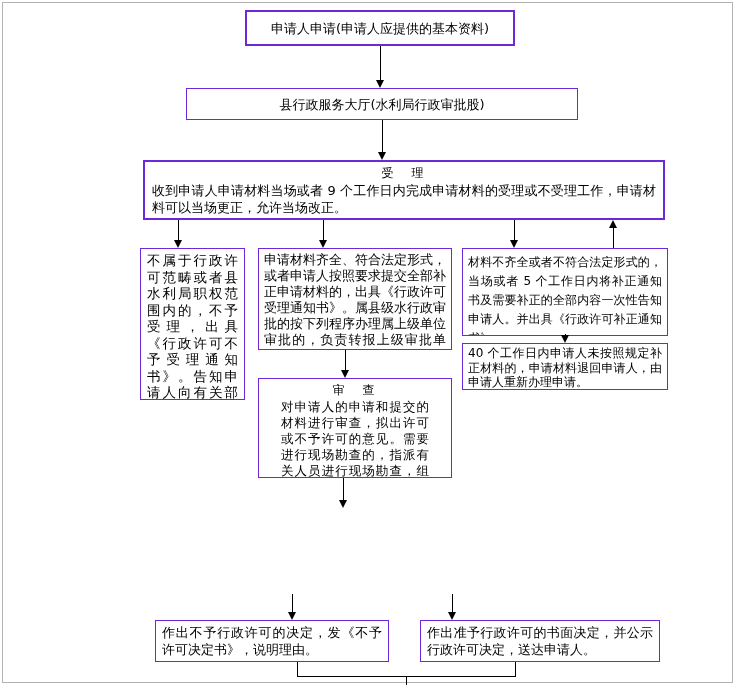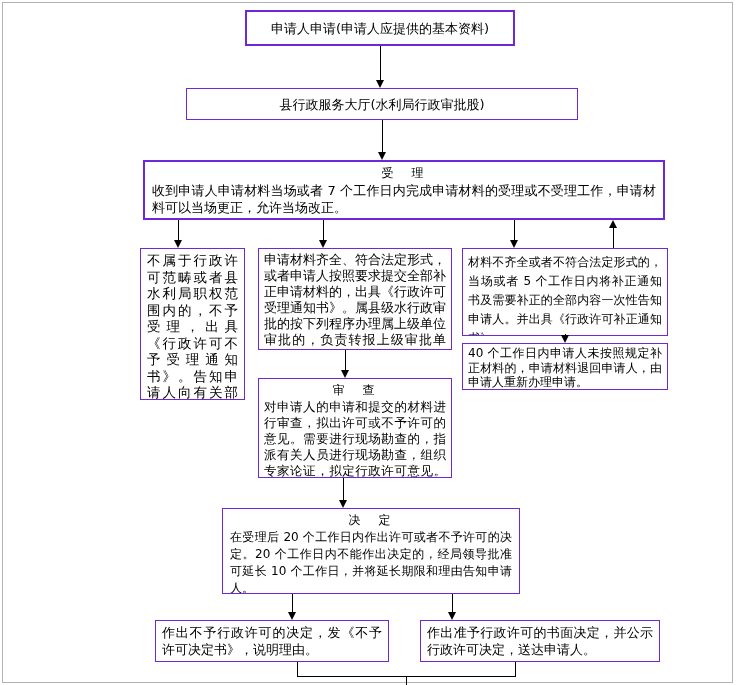--- a/index.html
+++ b/index.html
@@ -40,21 +40,21 @@
 
   <div class="node center-text" style="left:186px; top:88px; width:392px; height:32px;">
     <span class="body" style="text-align:center;">县行政服务大厅(水利局行政审批股)</span>
   </div>
 
   <div class="v" style="left:382px; top:120px; height:32px;"></div>
   <div class="ad" style="left:378px; top:152px;"></div>
 
   <div class="node thick" style="left:143px; top:160px; width:522px; height:60px; padding:2px 7px;">
     <span class="title">受　理</span>
-    <span class="body">收到申请人申请材料当场或者 7 个工作日内完成申请材料的受理或不受理工作，申请材料可以当场更正，允许当场改正。</span>
+    <span class="body">收到申请人申请材料当场或者 9 个工作日内完成申请材料的受理或不受理工作，申请材料可以当场更正，允许当场改正。</span>
   </div>
 
   <div class="v" style="left:178px; top:220px; height:20px;"></div>
   <div class="ad" style="left:174px; top:240px;"></div>
 
   <div class="v" style="left:323px; top:220px; height:20px;"></div>
   <div class="ad" style="left:319px; top:240px;"></div>
 
   <div class="v" style="left:514px; top:220px; height:20px;"></div>
   <div class="ad" style="left:510px; top:240px;"></div>
@@ -80,34 +80,29 @@
   <div class="ad" style="left:561px; top:335px;"></div>
 
   <div class="node" style="left:462px; top:343px; width:206px; height:47px; padding:2px 5px;
        font-size:12px; line-height:14.5px;">
     <span class="body">40 个工作日内申请人未按照规定补正材料的，申请材料退回申请人，由申请人重新办理申请。</span>
   </div>
 
   <div class="v" style="left:345px; top:350px; height:20px;"></div>
   <div class="ad" style="left:341px; top:370px;"></div>
 
-  <div class="node" style="left:258px; top:378px; width:194px; height:100px; padding:2px 5px;
+  <div class="node" style="left:258px; top:378px; width:194px; height:100px; padding:2px 22px;
        font-size:12.5px; line-height:16px;">
     <span class="title">审　查</span>
     <span class="body">对申请人的申请和提交的材料进行审查，拟出许可或不予许可的意见。需要进行现场勘查的，指派有关人员进行现场勘查，组织专家论证，拟定行政许可意见。（协办科</span>
   </div>
 
   <div class="v" style="left:343px; top:478px; height:22px;"></div>
   <div class="ad" style="left:339px; top:500px;"></div>
 
-  <div class="node" style="left:222px; top:508px; width:298px; height:86px; padding:2px 7px;
-       font-size:12px; line-height:17px;">
-    <span class="title">决　定</span>
-    <span class="body">在受理后 20 个工作日内作出许可或者不予许可的决定。20 个工作日内不能作出决定的，经局领导批准可延长 10 个工作日，并将延长期限和理由告知申请人。</span>
-  </div>
 
   <div class="v" style="left:292px; top:594px; height:18px;"></div>
   <div class="ad" style="left:288px; top:612px;"></div>
 
   <div class="v" style="left:452px; top:594px; height:18px;"></div>
   <div class="ad" style="left:448px; top:612px;"></div>
 
   <div class="node" style="left:420px; top:620px; width:240px; height:42px; padding:3px 6px;">
     <span class="body">作出准予行政许可的书面决定，并公示行政许可决定，送达申请人。</span>
   </div>

